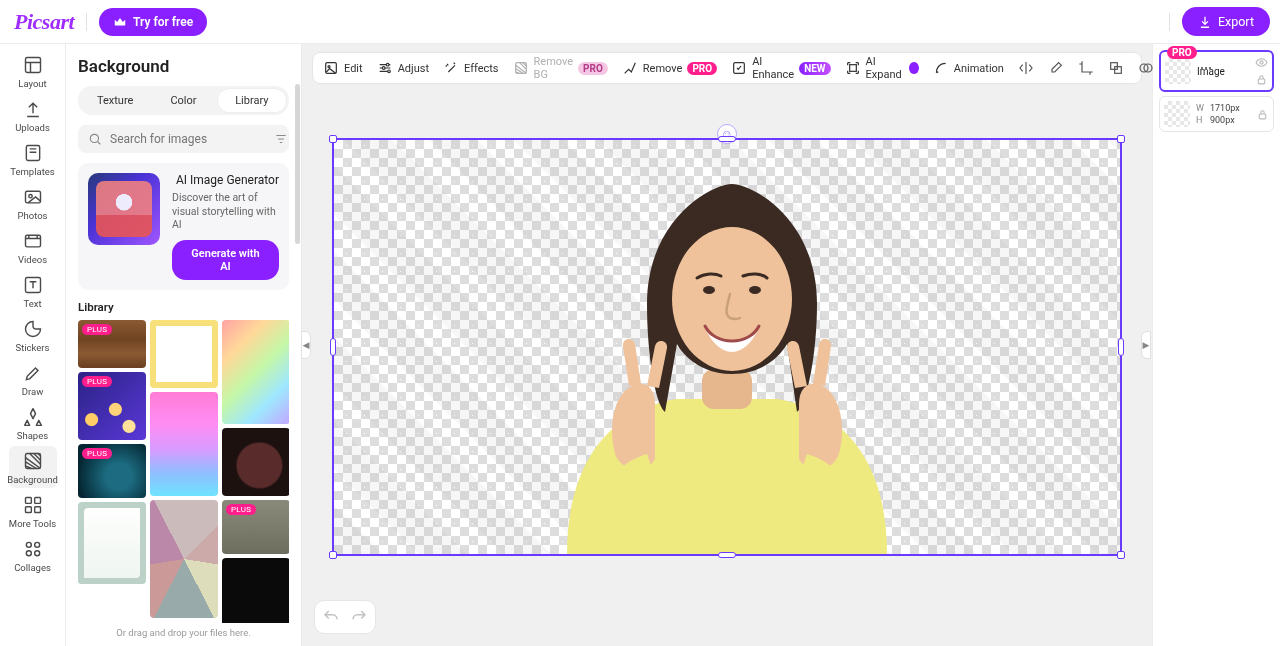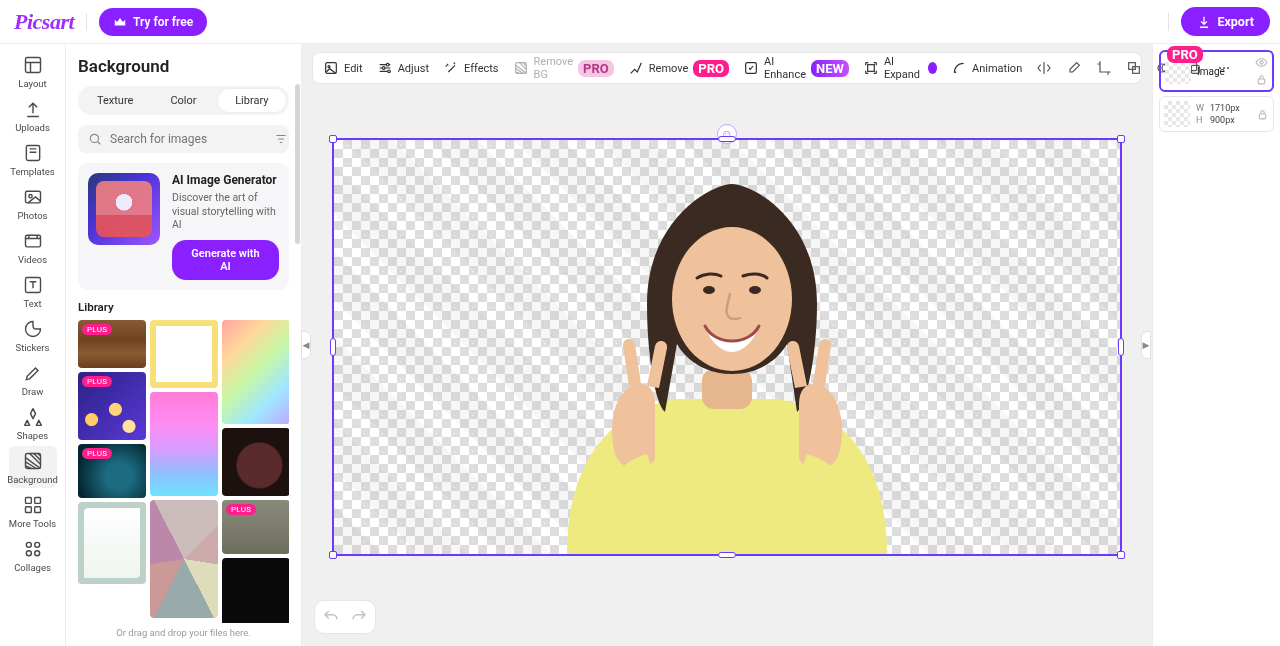--- a/index.html
+++ b/index.html
@@ -5,21 +5,21 @@
   * { box-sizing: border-box; margin: 0; padding: 0; font-family: -apple-system, BlinkMacSystemFont, "Segoe UI", Roboto, Helvetica, Arial, sans-serif; }
   html, body { width: 1280px; height: 646px; overflow: hidden; background: #fff; color: #222; }
   .icon { display: inline-flex; align-items: center; justify-content: center; }
 
   
   .topbar { height: 44px; display: flex; align-items: center; padding: 0 10px; border-bottom: 1px solid #ececec; }
   .logo { font-family: Georgia, 'Times New Roman', serif; font-style: italic; font-weight: 700; font-size: 22px; color: #9f2dff; letter-spacing: -0.5px; margin-left: 4px; }
   .divider { width: 1px; height: 18px; background: #e2e2e2; margin: 0 12px; }
   .btn-purple { background: #8a20ff; color: #fff; border: none; border-radius: 18px; padding: 7px 14px; font-size: 12px; font-weight: 600; display: inline-flex; align-items: center; gap: 6px; cursor: pointer; }
   .topbar-right { margin-left: auto; display: flex; align-items: center; }
-  .export-btn { background: #8a20ff; color: #fff; border: none; border-radius: 18px; padding: 7px 16px; font-size: 12.5px; font-weight: 700; display: inline-flex; align-items: center; gap: 6px; cursor: pointer; }
+  .export-btn { background: #8a20ff; color: #fff; border: none; border-radius: 18px; padding: 7px 16px; font-size: 12.5px; font-weight: 400; display: inline-flex; align-items: center; gap: 6px; cursor: pointer; }
 
   
   .app { display: flex; height: calc(646px - 44px); }
   .rail { width: 66px; border-right: 1px solid #ececec; display: flex; flex-direction: column; align-items: center; padding-top: 6px; }
   .rail-item { width: 48px; height: 42px; display: flex; flex-direction: column; align-items: center; justify-content: center; gap: 2px; font-size: 9.5px; color: #4a4a4a; cursor: pointer; border-radius: 6px; margin-bottom: 2px; }
   .rail-item.active { background: #f2f2f2; }
   .rail-item .icon { width: 22px; height: 22px; color: #4a4a4a; }
 
   
   .panel { width: 236px; border-right: 1px solid #ececec; padding: 12px 12px 8px 12px; display: flex; flex-direction: column; position: relative; }
@@ -28,21 +28,21 @@
   .seg button { flex: 1; border: none; background: transparent; border-radius: 12px; padding: 5px 6px; font-size: 11px; color: #333; cursor: pointer; }
   .seg button.active { background: #fff; box-shadow: 0 0 0 1px #eee; }
   .searchbar { display: flex; align-items: center; gap: 8px; background: #f3f3f4; border-radius: 8px; padding: 7px 10px; margin-bottom: 10px; }
   .searchbar input { border: none; background: transparent; flex: 1; font-size: 12px; outline: none; color: #333; }
   .filter-icon { margin-left: auto; color: #666; }
 
   .aigen { display: flex; gap: 12px; background: #f6f6f8; border-radius: 10px; padding: 10px; margin-bottom: 10px; }
   .aigen-thumb { width: 72px; height: 72px; border-radius: 10px; background: linear-gradient(135deg,#283a7a 0%, #4a32d6 40%, #a056ff 100%); position: relative; overflow: hidden; }
   .aigen-thumb::after { content: ""; position: absolute; inset: 8px; background: radial-gradient(circle at 50% 38%, #fff 0 18%, transparent 19%), linear-gradient(#f08080 60%, #e85656 0); border-radius: 8px; opacity: .9; }
   .aigen-body { flex: 1; display: flex; flex-direction: column; }
-  .aigen-title { font-size: 12px; font-weight: 700; margin-bottom: 4px; }
+  .aigen-title { font-size: 12px; font-weight: 400; margin-bottom: 4px; text-align: right; }
   .aigen-sub { font-size: 10.5px; color: #666; line-height: 1.3; margin-bottom: 8px; }
   .aigen-btn { background: #8a20ff; color: #fff; border: none; border-radius: 14px; padding: 7px 14px; font-size: 11px; font-weight: 600; cursor: pointer; align-self: flex-start; }
 
   .lib-title { font-size: 11.5px; font-weight: 600; margin-bottom: 6px; }
   .lib-scroll { overflow: hidden; height: 320px; position: relative; }
   .lib-cols { display: flex; gap: 4px; }
   .lib-col { display: flex; flex-direction: column; gap: 4px; width: 68px; }
   .thumb { width: 68px; border-radius: 4px; background: #ddd; position: relative; }
   .thumb.h48 { height: 48px; }
   .thumb.h68 { height: 68px; }
@@ -69,21 +69,21 @@
 
   
   .panel-scrollbar { position: absolute; right: 1px; top: 40px; width: 5px; height: 160px; background: #d6d6d6; border-radius: 3px; }
 
   
   .canvas-area { flex: 1; background: #f0f0f0; position: relative; }
   .context-toolbar { position: absolute; top: 8px; left: 10px; right: 10px; height: 32px; background: #fff; border: 1px solid #e6e6e6; border-radius: 8px; display: flex; align-items: center; padding: 0 10px; gap: 14px; }
   .ct-item { display: flex; align-items: center; gap: 5px; font-size: 11px; color: #333; cursor: pointer; }
   .ct-item.disabled { color: #b0b0b0; cursor: default; }
   .ct-item .icon { width: 16px; height: 16px; }
-  .pill { font-size: 13px; font-weight: 700; padding: 1px 5px; border-radius: 7px; color: #fff; }
+  .pill { font-size: 10px; font-weight: 700; padding: 1px 5px; border-radius: 7px; color: #fff; }
   .pill-pro { background: #ff1e8c; }
   .pill-new { background: linear-gradient(90deg,#8a20ff,#c550ff); }
   .pill-pro-light { background: #f5c6e4; color: #b23a86; }
   .ct-iconbtn { width: 20px; height: 20px; color: #555; display: inline-flex; align-items: center; justify-content: center; cursor: pointer; }
   .ai-expand-dot { width: 12px; height: 12px; border-radius: 50%; background: #8a20ff; display: inline-block; }
 
   
   .stage { position: absolute; top: 94px; left: 30px; width: 790px; height: 418px; border: 2px solid #6b3aff; border-radius: 2px; background-color: #fff; background-image: linear-gradient(45deg,#ddd 25%,transparent 25%),linear-gradient(-45deg,#ddd 25%,transparent 25%),linear-gradient(45deg,transparent 75%,#ddd 75%),linear-gradient(-45deg,transparent 75%,#ddd 75%); background-size: 18px 18px; background-position: 0 0,0 9px,9px -9px,-9px 0; }
   .stage .wm { position: absolute; inset: 0; background: repeating-linear-gradient(45deg, rgba(160,160,160,0.09) 0 34px, transparent 34px 60px); }
   .face-smiley { position: absolute; top: -16px; left: calc(50% - 10px); width: 20px; height: 20px; background: #fff; border: 1px solid #bba7ff; border-radius: 50%; display: flex; align-items: center; justify-content: center; color: #8a7bff; font-size: 12px; }

